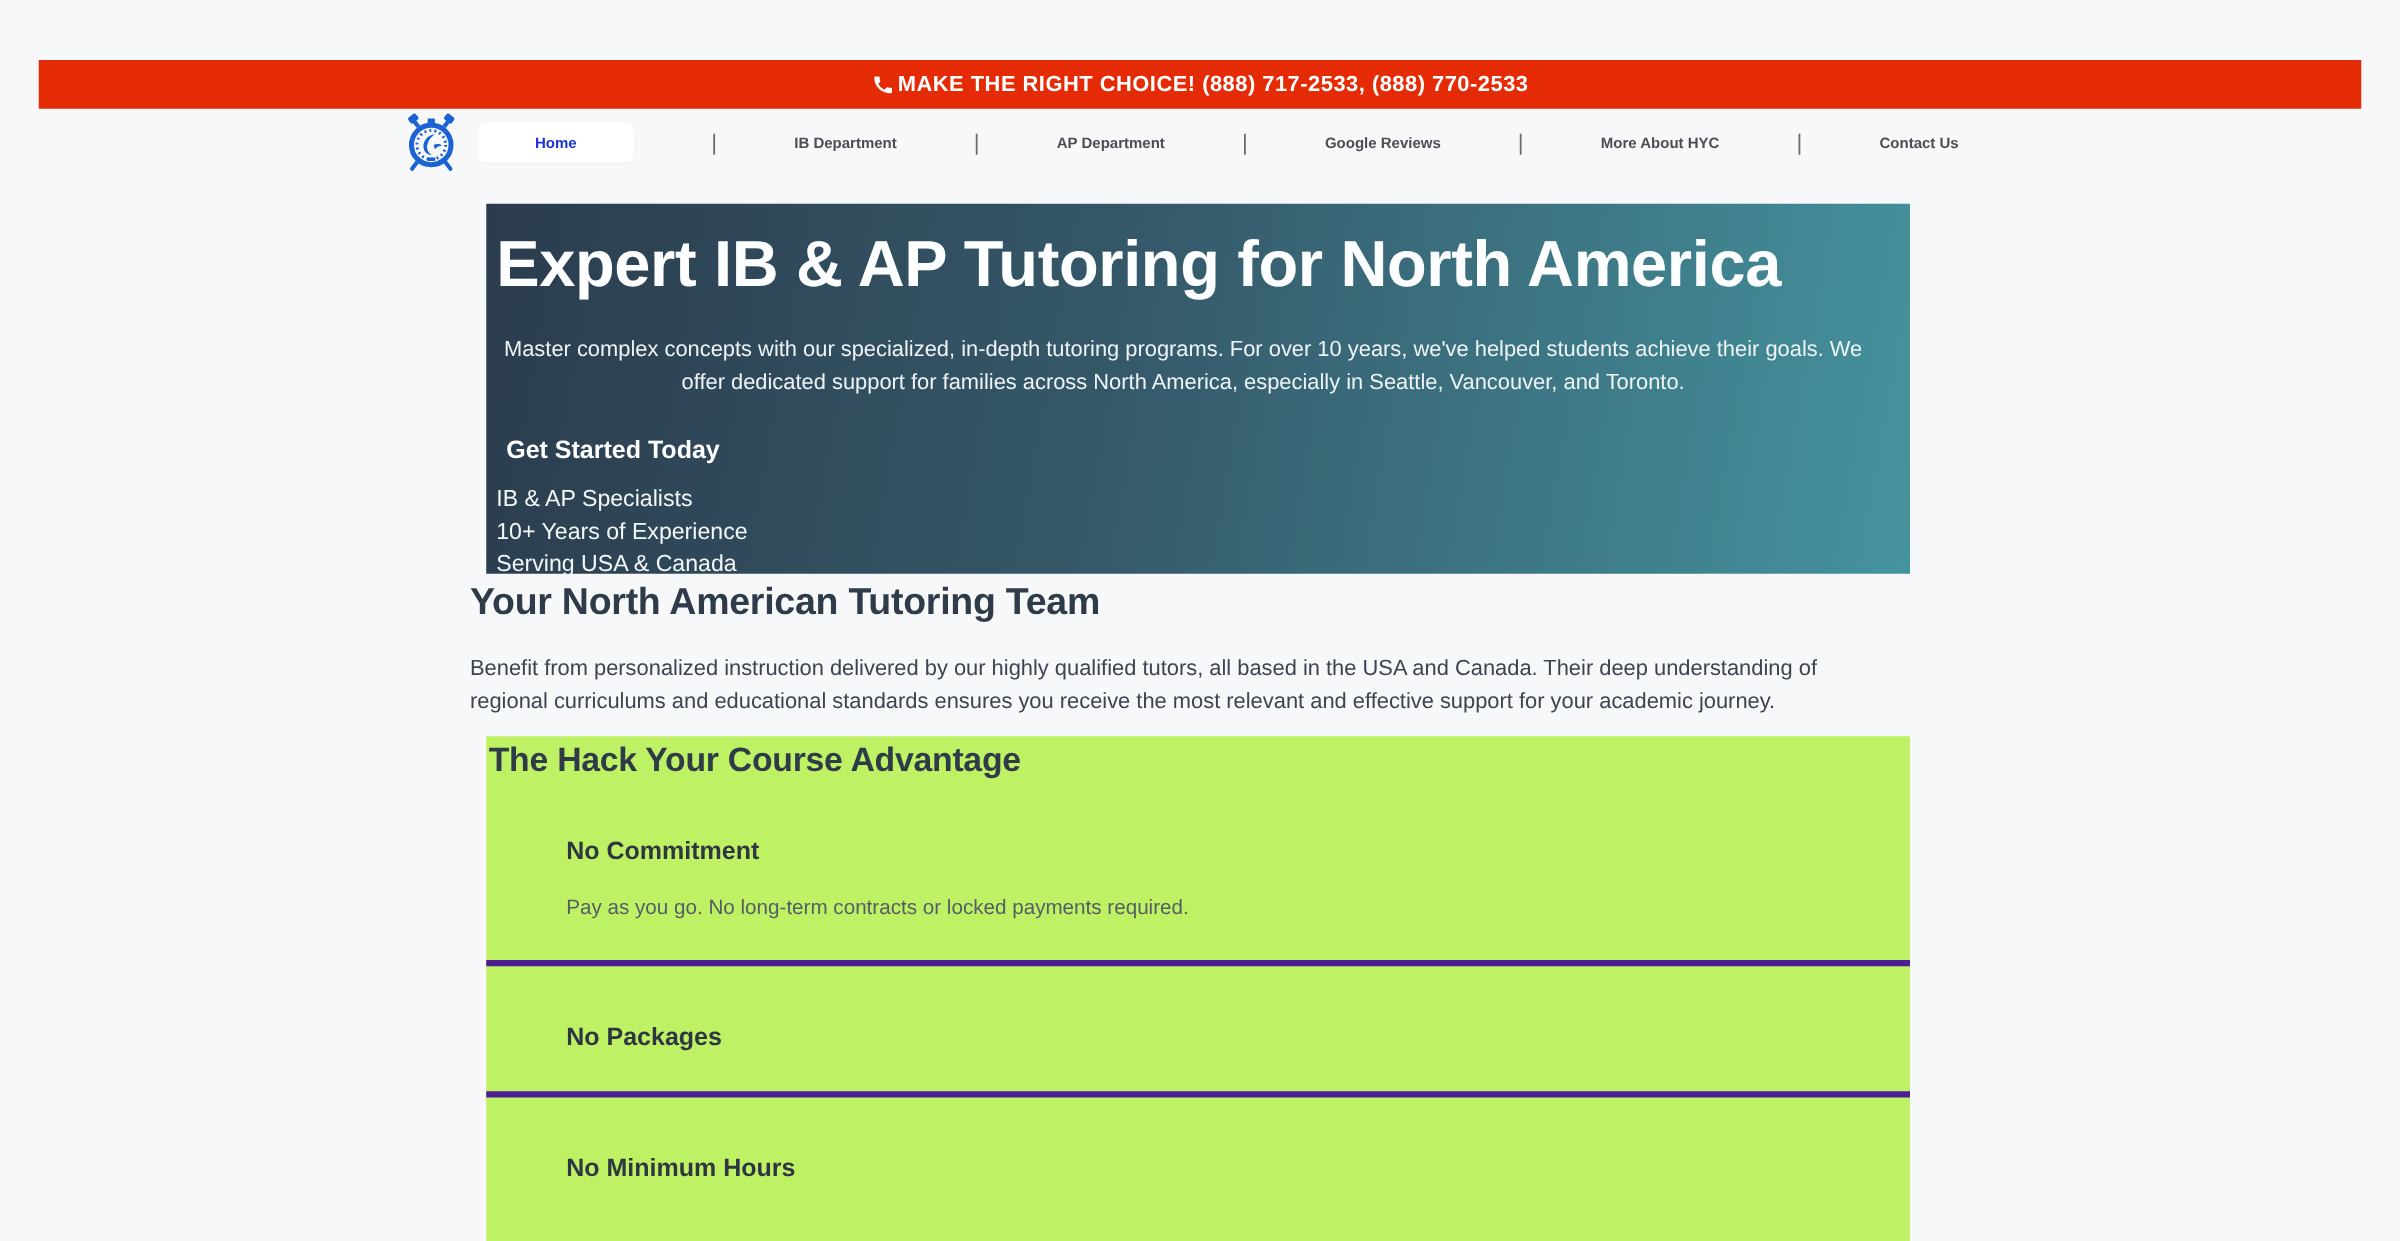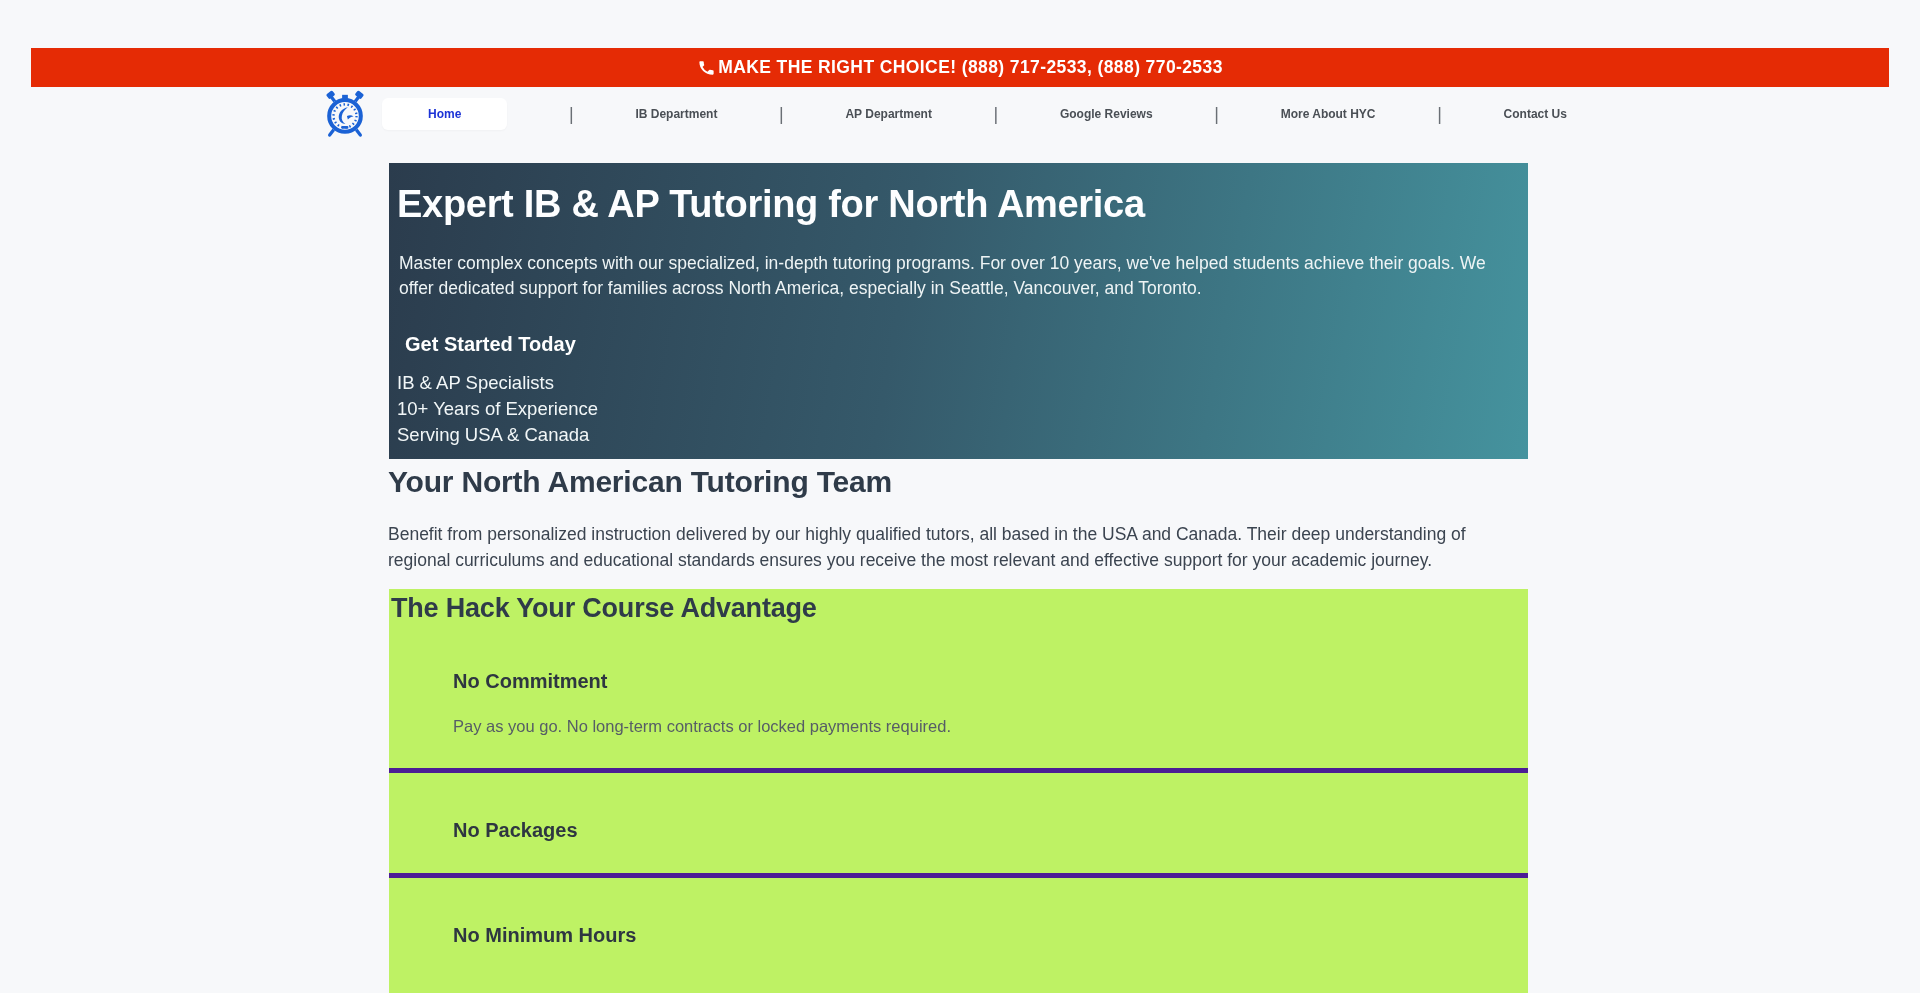--- a/index.html
+++ b/index.html
@@ -51,40 +51,40 @@
 
   
   .hero {
     position: absolute; left: 389px; top: 163px;
     width: 1139px; height: 296px;
     background: linear-gradient(100deg, #2b3c4d 0%, #35596a 45%, #45939e 100%);
     color: #ffffff;
     padding: 19px 20px 0 8px;
   }
   .hero h1 {
-    margin: 0; font-size: 38px; font-weight: 700;
+    margin: 0; font-size: 52px; font-weight: 700;
     letter-spacing: -0.3px; line-height: 1.18; color: #fdfeff;
   }
   .hero .hero-desc {
     margin: 24px 0 0 2px;
     font-size: 17.5px; line-height: 25.5px;
-    color: #eef4f5; max-width: 1095px;
+    color: #eef4f5; max-width: 1095px; text-align: center;
   }
   .hero .hero-cta {
     display: inline-block; margin: 31px 0 0 8px;
     font-size: 20px; font-weight: 700; color: #ffffff;
     text-decoration: none; cursor: pointer;
   }
   .hero ul.hero-bullets {
     list-style: none; margin: 14px 0 0 0; padding: 0;
     font-size: 18.5px; line-height: 26px; color: #f2f7f8;
   }
 
   
-  .team-section { position: absolute; left: 388px; top: 465px; width: 1145px; }
+  .team-section { position: absolute; left: 376px; top: 465px; width: 1145px; }
   .team-section h2 {
     margin: 0; font-size: 30px; font-weight: 700; color: #2f3b49;
     letter-spacing: -0.2px;
   }
   .team-section p {
     margin: 22px 0 0 0;
     font-size: 17.5px; line-height: 26px; color: #3b4450;
     max-width: 1110px;
   }
 

